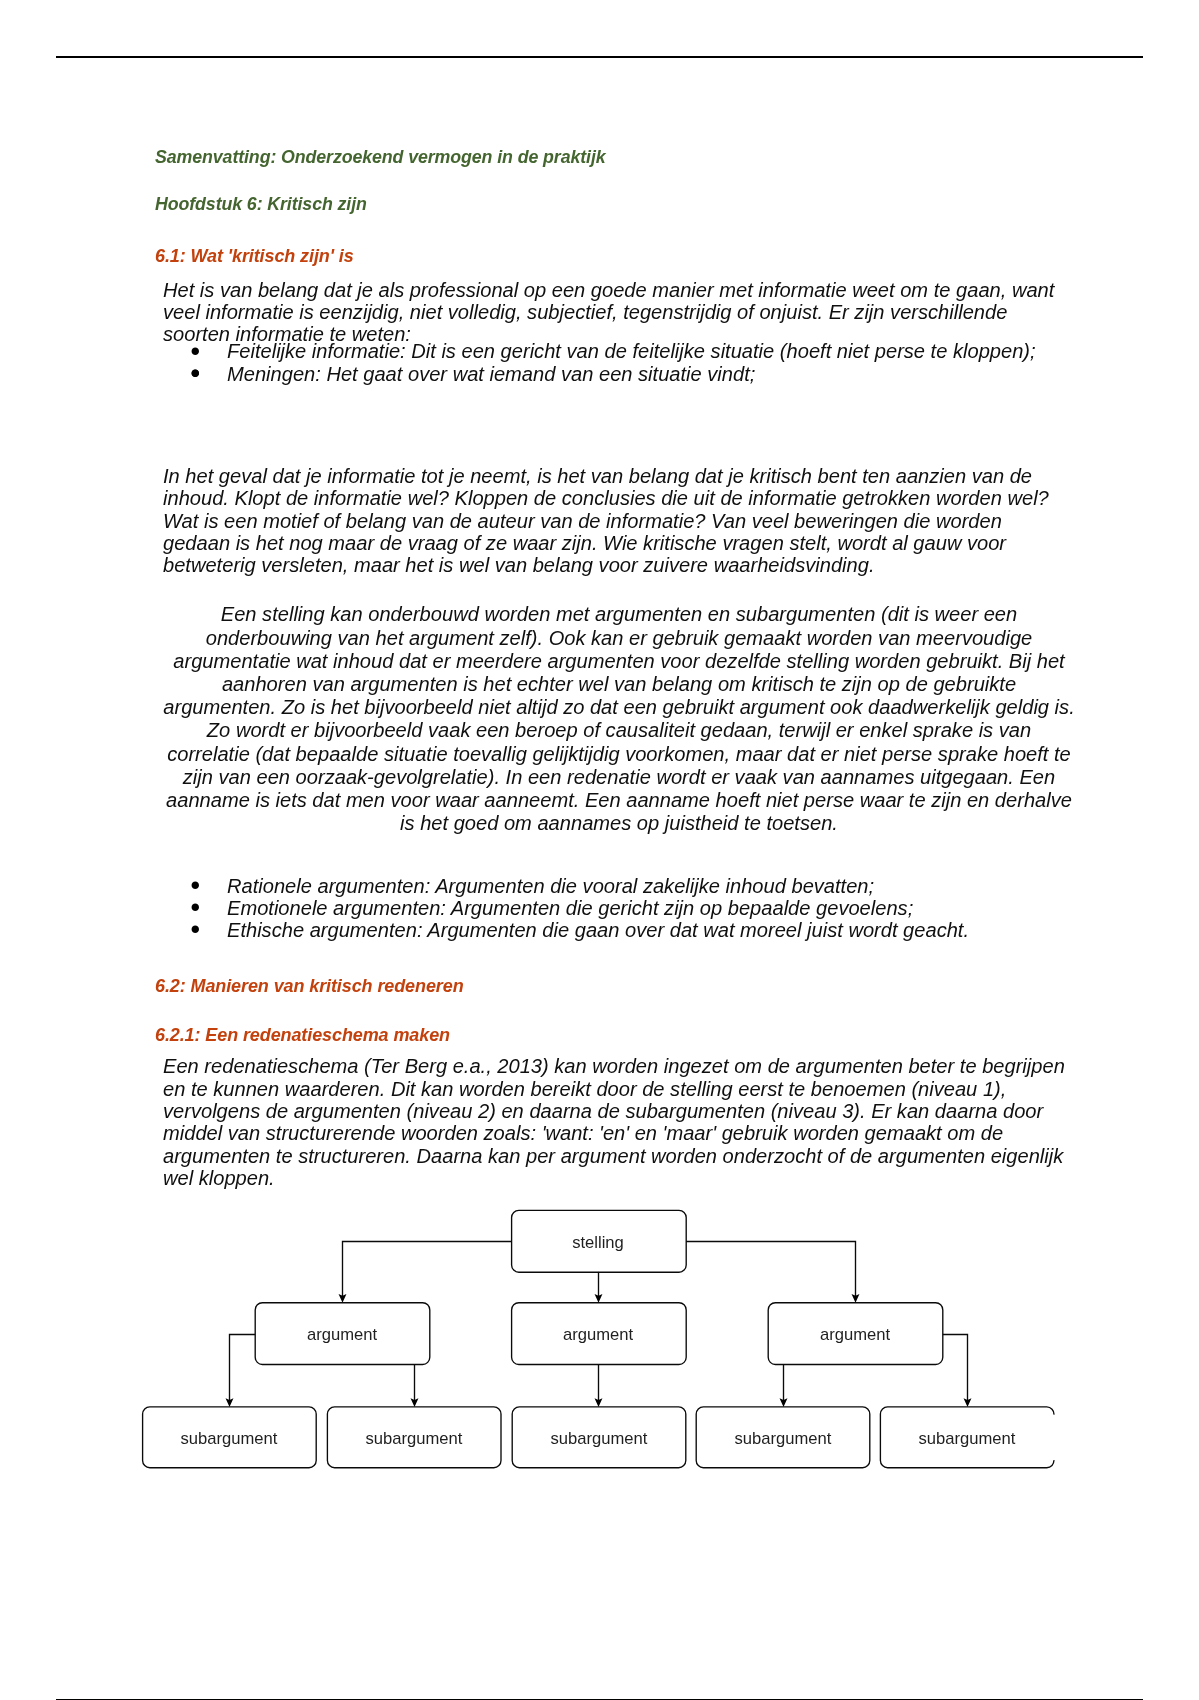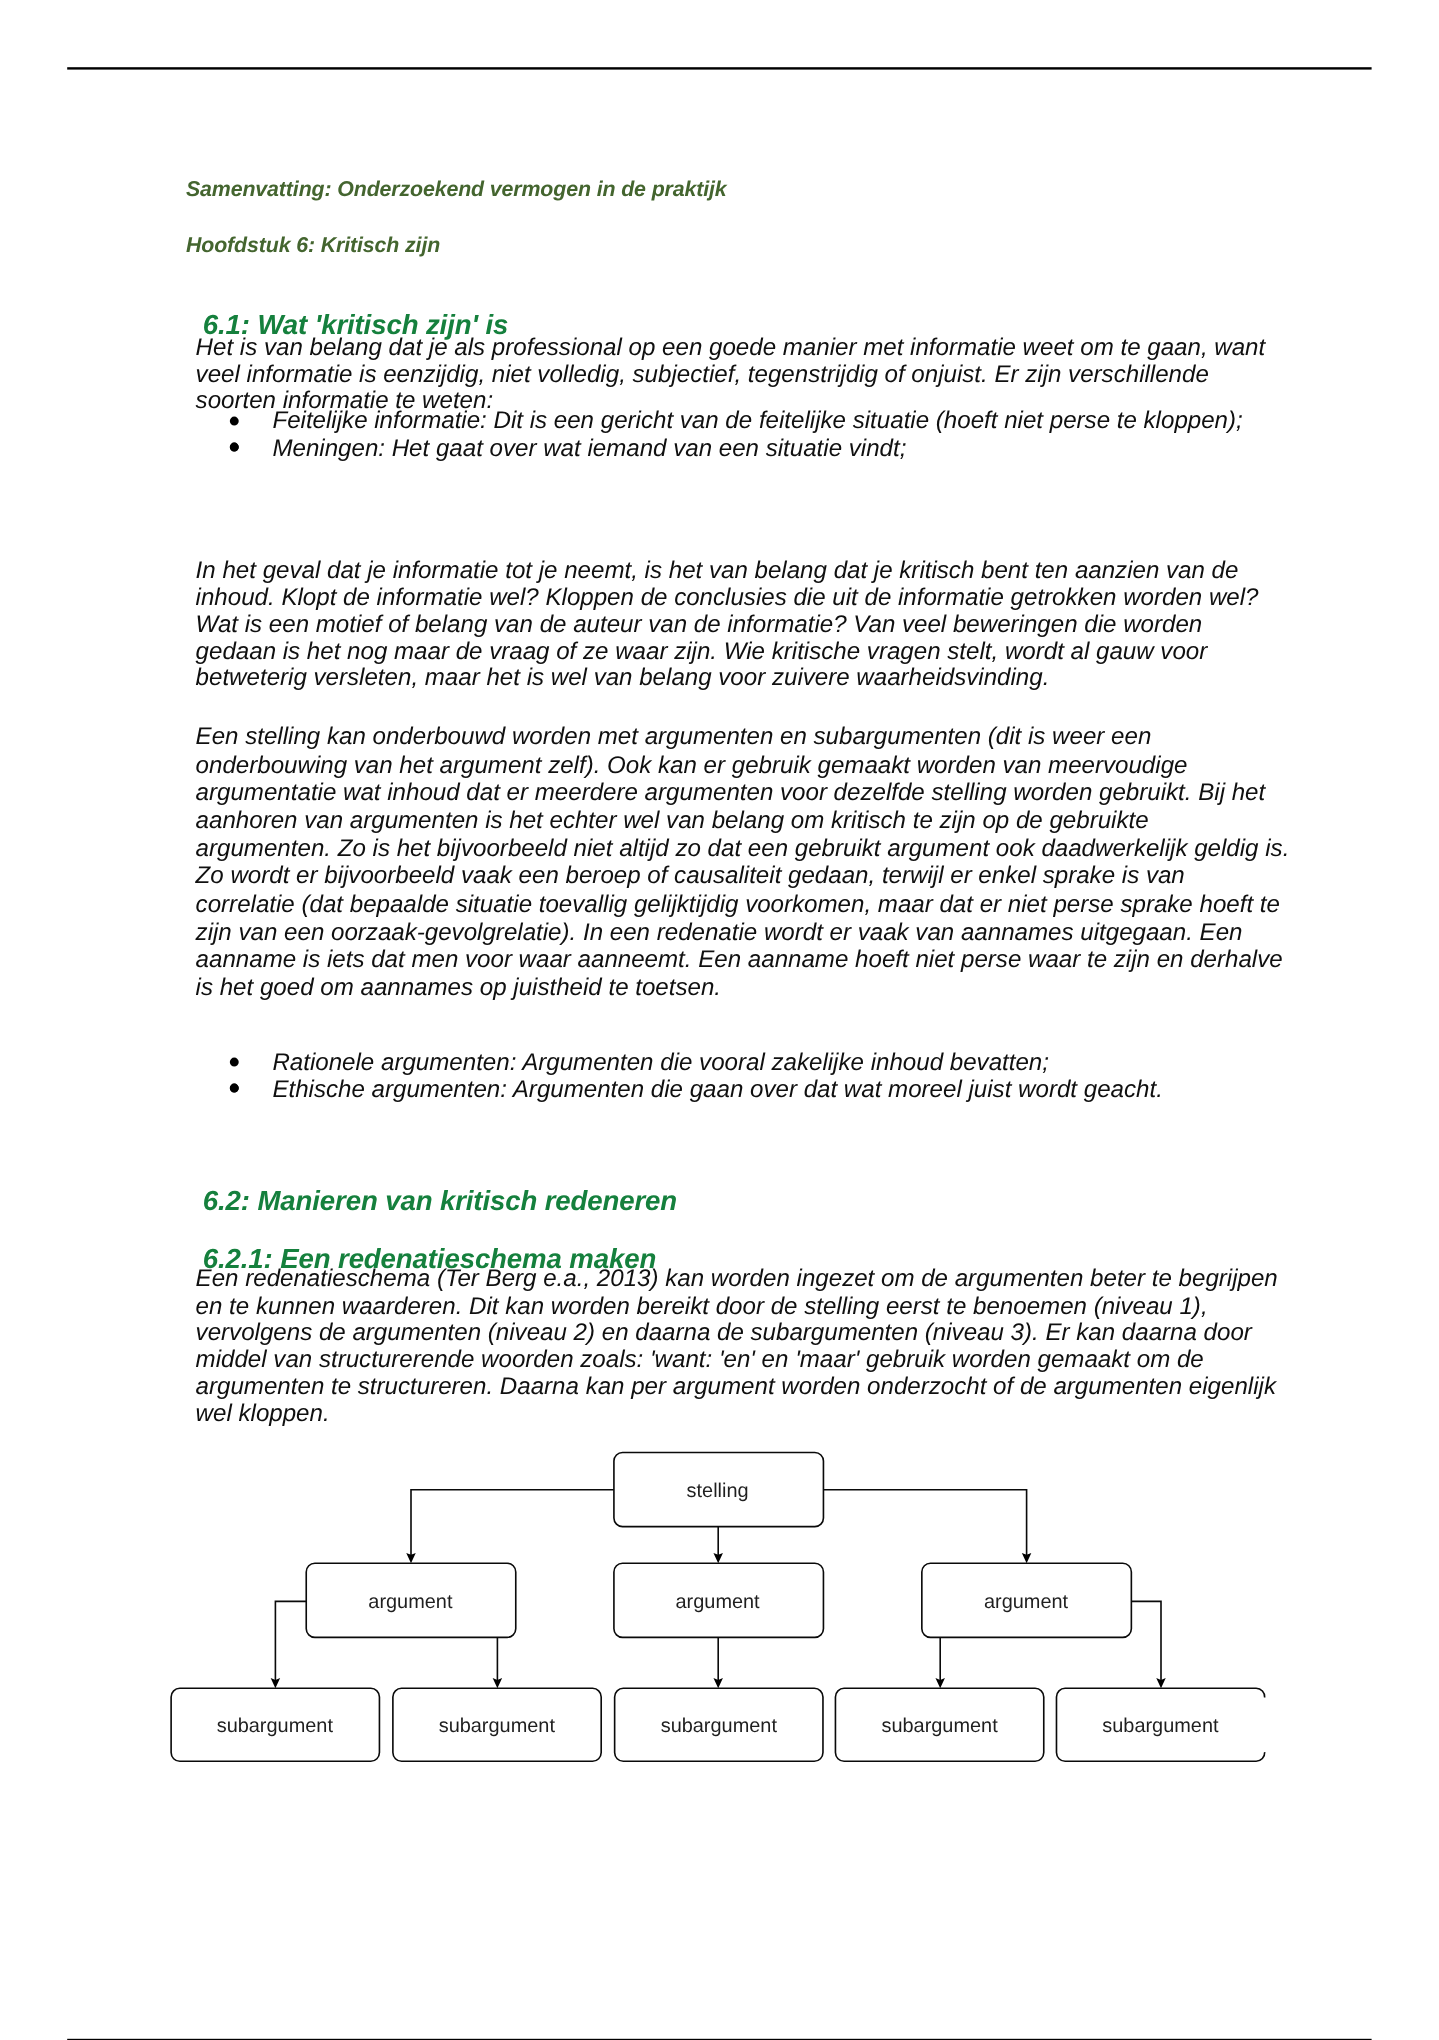--- a/index.html
+++ b/index.html
@@ -10,25 +10,25 @@
   .page{position:absolute;left:0;top:0;width:1199px;height:1700px;}
   .rule{position:absolute;left:56px;width:1087px;height:2px;background:#000000;}
   .rule-top{top:56.3px;}
   .rule-bottom{top:1698.6px;}
 
   .doc{position:absolute;left:12px;top:0;width:1199px;height:1606px;font-style:italic;}
   .blk{position:absolute;left:143px;}
 
   .h1{font-family:"Liberation Sans",sans-serif;font-weight:bold;font-size:17.8px;letter-spacing:-0.1px;
       line-height:22.3px;color:#44652f;margin:0;white-space:nowrap;}
-  .h2{font-family:"Liberation Sans",sans-serif;font-weight:bold;font-size:23px;letter-spacing:-0.1px;
-      line-height:22.3px;color:#15803d;margin:14px;white-space:nowrap;}
+  .h2{font-family:"Liberation Sans",sans-serif;font-weight:bold;font-size:18px;letter-spacing:-0.1px;
+      line-height:22.3px;color:#c2410c;margin:0;white-space:nowrap;}
 
   p.para{font-size:20.1px;line-height:22.3px;margin:8px;color:#101010;width:908px;}
-  p.para.wide{line-height:23.2px;width:912px;}
+  p.para.wide{line-height:23.2px;width:912px;text-align:center;}
 
   ul.bullets{margin:0;padding:0;list-style:none;width:920px;}
   ul.bullets li{font-size:20.1px;line-height:22.3px;position:relative;
                 padding-left:72px;color:#101010;}
   ul.bullets li .bull{position:absolute;left:35.2px;top:-0.8px;font-size:27.5px;line-height:22.3px;
                       color:#000;}
 
   
   .diagram{position:absolute;left:0px;top:0px;width:1199px;height:1700px;
            pointer-events:none;}
@@ -50,21 +50,21 @@
     <p class="blk para" style="top:270.7px">Het is van belang dat je als professional op een goede manier met informatie weet om te gaan, want veel informatie is eenzijdig, niet volledig, subjectief, tegenstrijdig of onjuist. Er zijn verschillende soorten informatie te weten:</p>
     <ul class="blk bullets" style="top:340.4px">
       <li><span class="bull">•</span><span>Feitelijke informatie: Dit is een gericht van de feitelijke situatie (hoeft niet perse te kloppen);</span></li>
       <li><span class="bull">•</span></li>
       <li><span class="bull">•</span><span>Meningen: Het gaat over wat iemand van een situatie vindt;</span></li>
     </ul>
     <p class="blk para" style="top:457.1px">In het geval dat je informatie tot je neemt, is het van belang dat je kritisch bent ten aanzien van de inhoud. Klopt de informatie wel? Kloppen de conclusies die uit de informatie getrokken worden wel? Wat is een motief of belang van de auteur van de informatie? Van veel beweringen die worden gedaan is het nog maar de vraag of ze waar zijn. Wie kritische vragen stelt, wordt al gauw voor betweterig versleten, maar het is wel van belang voor zuivere waarheidsvinding.</p>
     <p class="blk para wide" style="top:595.3px">Een stelling kan onderbouwd worden met argumenten en subargumenten (dit is weer een onderbouwing van het argument zelf). Ook kan er gebruik gemaakt worden van meervoudige argumentatie wat inhoud dat er meerdere argumenten voor dezelfde stelling worden gebruikt. Bij het aanhoren van argumenten is het echter wel van belang om kritisch te zijn op de gebruikte argumenten. Zo is het bijvoorbeeld niet altijd zo dat een gebruikt argument ook daadwerkelijk geldig is. Zo wordt er bijvoorbeeld vaak een beroep of causaliteit gedaan, terwijl er enkel sprake is van correlatie (dat bepaalde situatie toevallig gelijktijdig voorkomen, maar dat er niet perse sprake hoeft te zijn van een oorzaak-gevolgrelatie). In een redenatie wordt er vaak van aannames uitgegaan. Een aanname is iets dat men voor waar aanneemt. Een aanname hoeft niet perse waar te zijn en derhalve is het goed om aannames op juistheid te toetsen.</p>
     <ul class="blk bullets" style="top:874.5px">
       <li><span class="bull">•</span><span>Rationele argumenten: Argumenten die vooral zakelijke inhoud bevatten;</span></li>
-      <li><span class="bull">•</span></li>
+      <li><span class="bull">•</span><span>Emotionele argumenten: Argumenten die gericht zijn op bepaalde gevoelens;</span></li>
       <li><span class="bull">•</span><span>Ethische argumenten: Argumenten die gaan over dat wat moreel juist wordt geacht.</span></li>
     </ul>
     <div class="blk h2" style="top:974.8px">6.2: Manieren van kritisch redeneren</div>
     <div class="blk h2" style="top:1023.9px">6.2.1: Een redenatieschema maken</div>
     <p class="blk para" style="top:1047.4px">Een redenatieschema (Ter Berg e.a., 2013) kan worden ingezet om de argumenten beter te begrijpen en te kunnen waarderen. Dit kan worden bereikt door de stelling eerst te benoemen (niveau 1), vervolgens de argumenten (niveau 2) en daarna de subargumenten (niveau 3). Er kan daarna door middel van structurerende woorden zoals: 'want: 'en' en 'maar' gebruik worden gemaakt om de argumenten te structureren. Daarna kan per argument worden onderzocht of de argumenten eigenlijk wel kloppen.</p>
   </div>
 
   <div class="diagram">
     <svg width="1199" height="1700" viewBox="0 0 1199 1700">
       <g fill="none" stroke="#0a0a0a" stroke-width="1.35">

